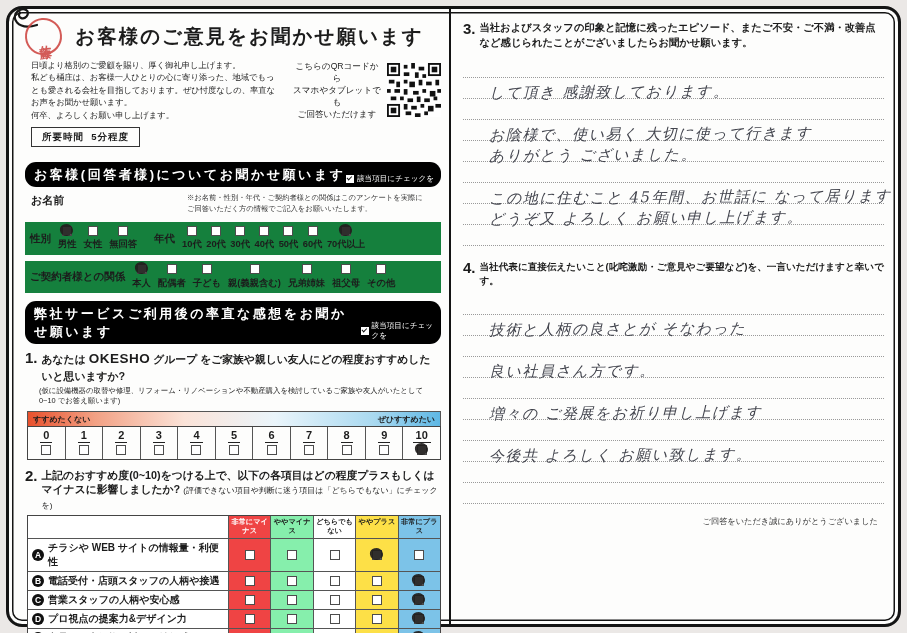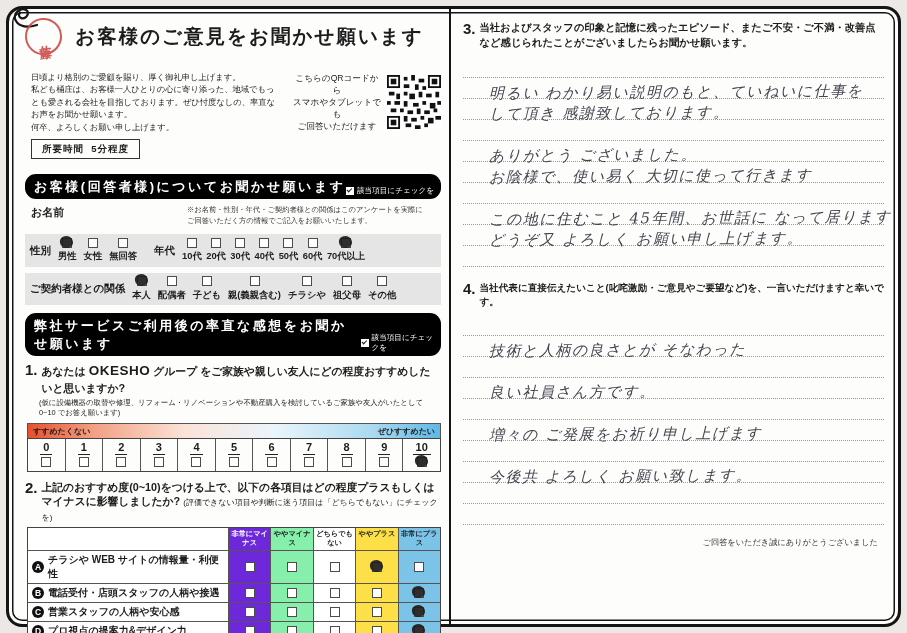--- a/index.html
+++ b/index.html
@@ -6,21 +6,21 @@
   html,body { width:907px; height:633px; }
   body { background:#ebe8e6; font-family:"Liberation Sans", sans-serif; color:#1c1c1c; position:relative; overflow:hidden; }
   .sheet { position:absolute; inset:6px; background:#fdfdfc; border:3px solid #141414; border-radius:16px;
            box-shadow: inset 0 0 0 3px #fdfdfc, inset 0 0 0 4.5px #141414; }
   .curl { position:absolute; left:-2px; top:-6px; }
   .cols { display:flex; height:100%; }
   .col-left { width:440px; padding:9px 8px 6px 16px; }
   .col-right { flex:1; border-left:2.5px solid #141414; padding:12px 14px 6px 12px; }
 
   
-  .hdr { display:flex; align-items:center; gap:10px; margin-bottom:16px; }
+  .hdr { display:flex; align-items:center; gap:10px; margin-bottom:4px; }
   .stamp { width:37px; height:37px; border:2px solid #cf4a46; border-radius:50%; color:#cf4a46;
            display:flex; align-items:center; justify-content:center; writing-mode:vertical-rl;
            font-size:12px; font-weight:bold; letter-spacing:1px; transform:rotate(-5deg); flex:none; opacity:.9; }
   .title { flex:1; text-align:center; font-size:19.5px; font-weight:bold; letter-spacing:2px; padding-right:14px; }
 
   .intro-row { display:flex; gap:12px; margin:2px 0 2px 6px; }
   .intro { width:268px; font-size:8.3px; line-height:1.5; color:#222; }
   .qr-wrap { flex:1; display:flex; align-items:center; gap:6px; justify-content:flex-end; }
   .qr-note { width:88px; font-size:8.6px; line-height:1.4; text-align:center; color:#222; }
   .qr { width:54px; height:54px; flex:none; }
@@ -32,21 +32,21 @@
   .bar .bar-t { font-size:13px; font-weight:bold; letter-spacing:2.5px; }
   .badge-check { display:flex; align-items:center; gap:3px; font-size:7.6px; }
   .mini-cb { width:8px; height:8px; background:#fff; display:inline-block; position:relative; flex:none; }
   .mini-cb::after { content:""; position:absolute; left:1.5px; top:1.2px; width:4px; height:2.4px;
                     border-left:1.3px solid #111; border-bottom:1.3px solid #111; transform:rotate(-45deg); }
 
   .name-row { display:flex; justify-content:space-between; margin:4px 2px 8px 6px; }
   .name-lab { font-size:11px; font-weight:bold; }
   .name-note { font-size:7.3px; line-height:1.45; color:#333; width:252px; }
 
-  .opt-row { background:#e5e5e5; display:flex; align-items:center; padding:3.5px 5px; margin-bottom:6px; gap:7px; }
+  .opt-row { background:#15803d; display:flex; align-items:center; padding:3.5px 5px; margin-bottom:6px; gap:7px; }
   .opt-lab { font-size:10.5px; font-weight:bold; flex:none; }
   .opts { display:flex; align-items:center; gap:7px; }
   .opt { display:flex; align-items:center; gap:2.5px; font-size:9.3px; font-weight:bold;flex-direction:column; }
   .cb { width:10px; height:10px; border:1.4px solid #4c4c4c; background:#fff; display:inline-block; position:relative; flex:none; }
   .checked .cb::after { content:""; position:absolute; inset:-3px -2px -1px -3px; background:#201e1d;
                         border-radius:45% 60% 50% 55%; transform:rotate(-8deg); opacity:.93; }
 
   .q-head { display:flex; gap:4px; margin:4px 0 3px 0; }
   .q-num { font-size:15px; font-weight:bold; line-height:1.1; }
   .q-text { font-size:10.8px; font-weight:bold; line-height:1.35; }
@@ -66,21 +66,21 @@
   .tbl { border:1.4px solid #444; margin:3px 0 4px 2px; }
   .trow { display:flex; border-top:1px solid #555; }
   .trow.head { border-top:none; }
   .tlabel { width:200px; display:flex; align-items:center; gap:4px; font-size:10px; font-weight:bold;
             padding:2px 2px 2px 4px; background:#fff; }
   .keybadge { width:12px; height:12px; border-radius:50%; background:#111; color:#fff; font-size:8.5px; font-weight:bold;
               display:flex; align-items:center; justify-content:center; flex:none; }
   .tcell { flex:1; display:flex; align-items:center; justify-content:center; border-left:1px solid #555; padding:3px 0; position:relative; }
   .thc { flex:1; border-left:1px solid #555; font-size:7.2px; font-weight:bold; text-align:center;
          line-height:1.2; padding:2.5px 1px; }
-  .c1 { background:#6d28d9; } .c2 { background:#86efac; } .c3 { background:#fff; }
+  .c1 { background:#ef4444; } .c2 { background:#86efac; } .c3 { background:#fff; }
   .c4 { background:#fde047; } .c5 { background:#7cc3e8; }
   .thc.c1 { color:#fff; }
 
   
   .rq-head { display:flex; gap:4px; margin-bottom:4px; }
   .rq-text { font-size:10.3px; font-weight:bold; line-height:1.45; }
   .rlines { margin-top:6px; }
   .rline { height:21px; border-bottom:1.2px dotted #9a9a9a; position:relative; }
   .hw { position:absolute; left:26px; bottom:-4px; font-family:"DejaVu Serif", serif; font-style:italic;
         font-size:15px; color:#43454e; letter-spacing:1.5px; white-space:nowrap; transform:rotate(-.4deg); }
@@ -266,21 +266,21 @@
               <span>子ども</span>
             </span>
 
             <span class="opt">
               <span class="cb"></span>
               <span>親(義親含む)</span>
             </span>
 
             <span class="opt">
               <span class="cb"></span>
-              <span>チラシや</span>
+              <span>兄弟姉妹</span>
             </span>
 
             <span class="opt">
               <span class="cb"></span>
               <span>祖父母</span>
             </span>
 
             <span class="opt">
               <span class="cb"></span>
               <span>その他</span>
@@ -513,38 +513,35 @@
       <div class="rq-head">
         <span class="q-num">3.</span>
         <span class="rq-text">当社およびスタッフの印象と記憶に残ったエピソード、またご不安・ご不満・改善点など感じられたことがございましたらお聞かせ願います。</span>
       </div>
       <div class="rlines">
 
           <div class="rline">
             <span class="hw"></span>
           </div>
 
-          <div class="rline">
-            <span class="hw">明るい わかり易い説明のもと、ていねいに仕事を</span>
-          </div>
 
           <div class="rline">
             <span class="hw">して頂き 感謝致しております。</span>
           </div>
 
           <div class="rline">
             <span class="hw"></span>
           </div>
 
           <div class="rline">
+            <span class="hw">お陰様で、使い易く 大切に使って行きます</span>
+          </div>
+
+          <div class="rline">
             <span class="hw">ありがとう ございました。</span>
-          </div>
-
-          <div class="rline">
-            <span class="hw">お陰様で、使い易く 大切に使って行きます</span>
           </div>
 
           <div class="rline">
             <span class="hw"></span>
           </div>
 
           <div class="rline">
             <span class="hw">この地に住むこと 45年間、お世話に なって居ります</span>
           </div>
 

